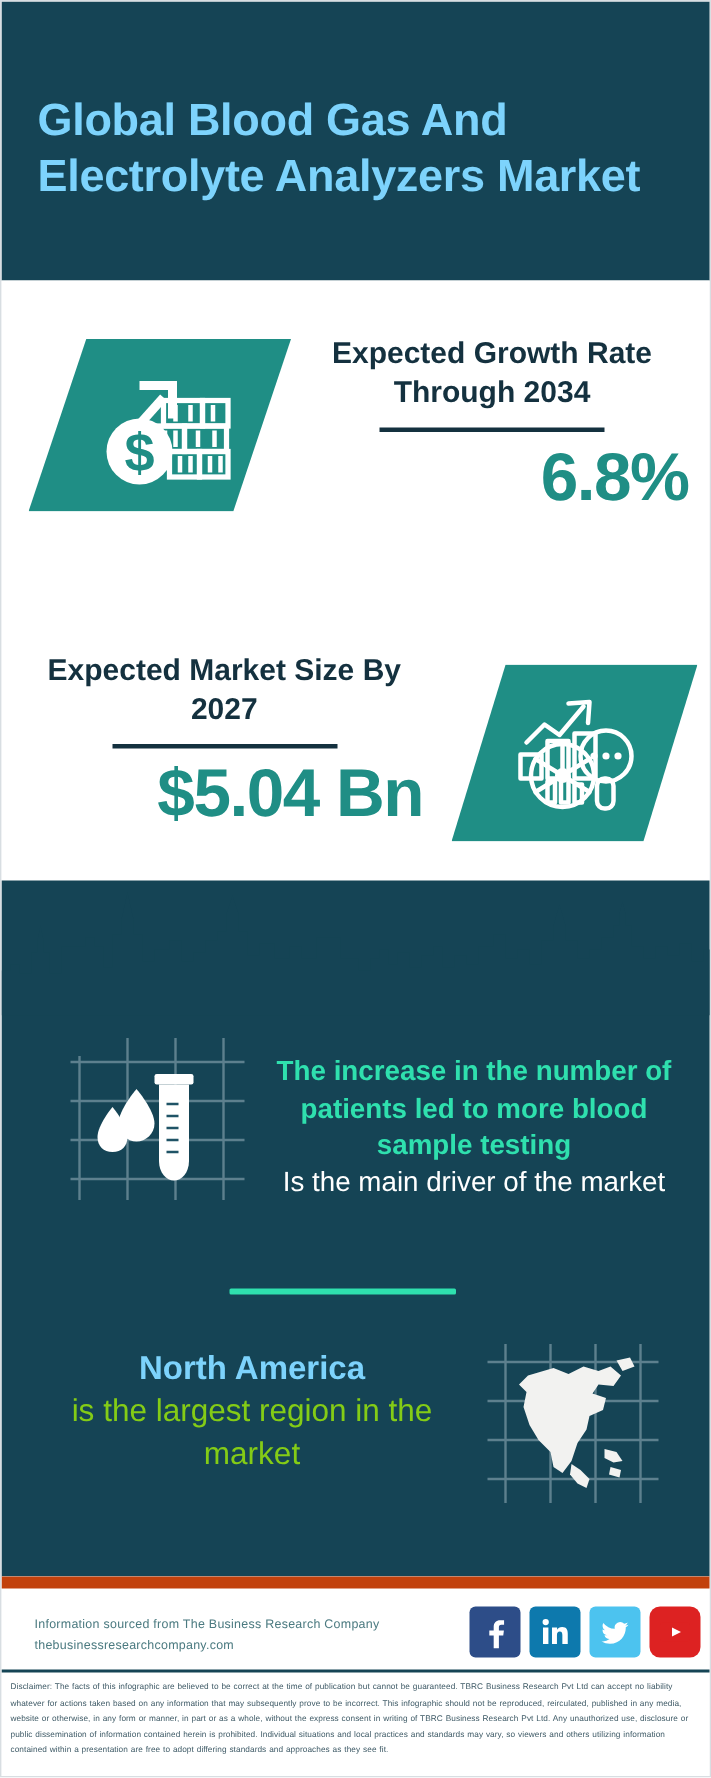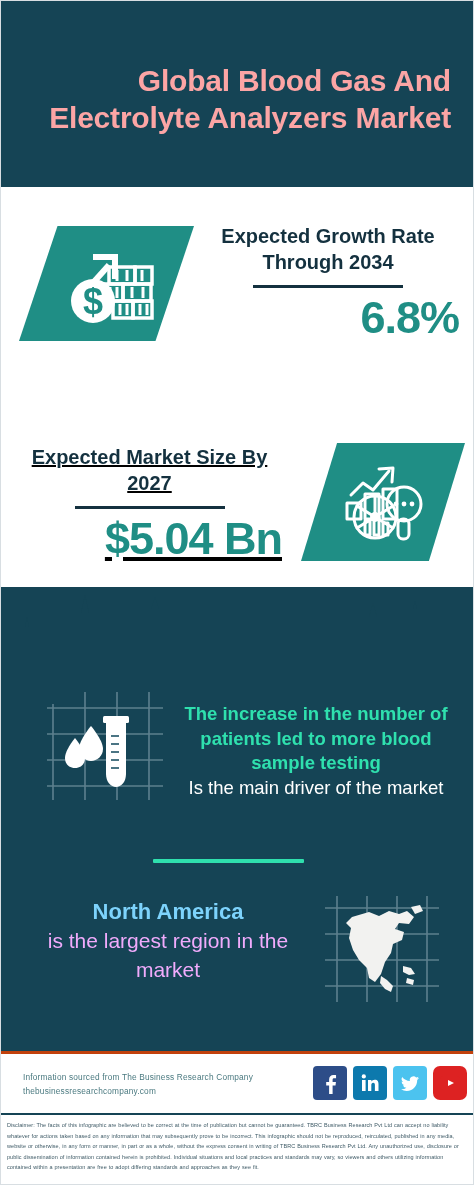--- a/index.html
+++ b/index.html
@@ -24,25 +24,25 @@
     position: absolute;
     left: 0; top: 0;
     width: 474px;
     height: 186px;
     background: #154455;
     display: flex;
     align-items: center;
     justify-content: center;
   }
   .header-title {
-    color: #fca5a5;
+    color: #7dd3fc;
     font-size: 30px;
     font-weight: bold;
     line-height: 1.22;
-    text-align: right;
+    text-align: left;
     letter-spacing: -0.2px;
     padding: 0 24px;
     margin-top: 12px;
   }
 
   
   .band-growth {
     position: absolute;
     left: 0; top: 186px;
     width: 474px; height: 225px;
@@ -88,24 +88,23 @@
 
   
   .band-size {
     position: absolute;
     left: 0; top: 411px;
     width: 474px; height: 175px;
     background: #ffffff;
   }
   .size-text {
     position: absolute;
-    left: 16px; top: 32px;
+    left: 16px; top: 22px;
     width: 265px;
     text-align: center;
-    text-decoration: underline;
   }
   .para-right {
     position: absolute;
     left: 300px; top: 31px;
     width: 164px; height: 118px;
     clip-path: polygon(22% 0%, 100% 0%, 78% 100%, 0% 100%);
   }
 
   
   .band-dark {
@@ -159,37 +158,37 @@
     width: 290px;
     text-align: center;
   }
   .region-accent {
     color: #7dd3fc;
     font-size: 22px;
     font-weight: bold;
     line-height: 1.35;
   }
   .region-white {
-    color: #f0abfc;
+    color: #84cc16;
     font-size: 21px;
     line-height: 1.38;
   }
   .map-wrap {
     position: absolute;
     left: 318px; top: 303px;
     width: 126px; height: 118px;
   }
 
   
   .band-footer {
     position: absolute;
     left: 0; top: 1050px;
     width: 474px; height: 62px;
     background: #ffffff;
-    border-top: 3px solid #c2410c;
+    border-top: 8px solid #c2410c;
   }
   .source-text {
     position: absolute;
     left: 22px; top: 16px;
     color: #4b7a80;
     font-size: 8.3px;
     line-height: 1.72;
     letter-spacing: 0.18px;
   }
   .socials {

